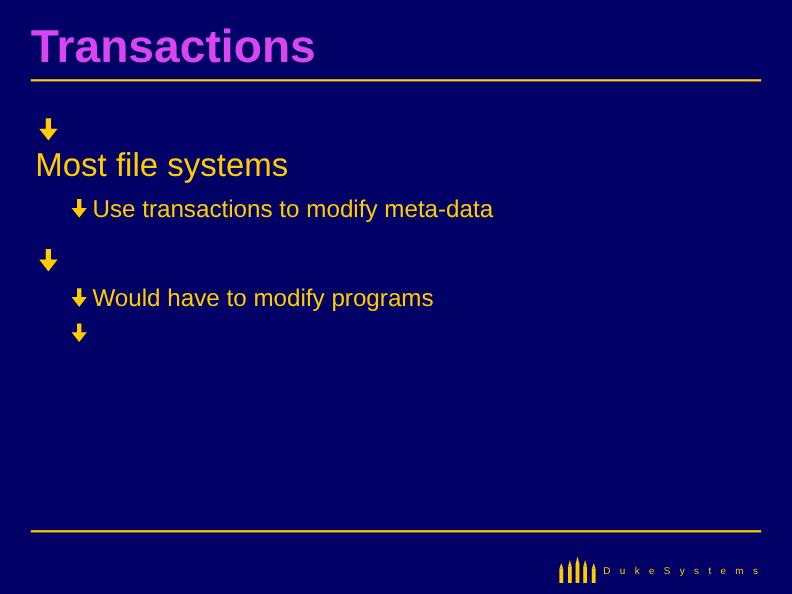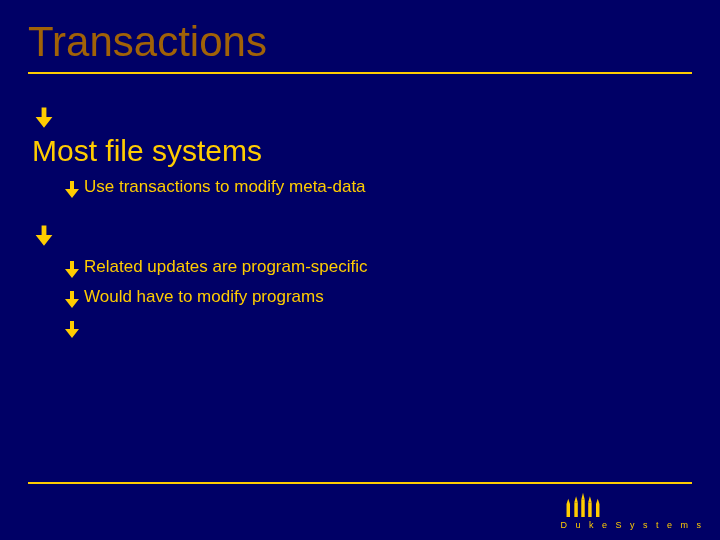--- a/index.html
+++ b/index.html
@@ -11,22 +11,22 @@
     position: relative;
   }
   .slide {
     width: 720px;
     height: 540px;
     padding: 18px 28px 0 28px;
     position: relative;
   }
   .title {
     font-size: 42px;
-    font-weight: 400;
-    color: #a16207;
+    font-weight: 700;
+    color: #d946ef;
     margin-bottom: 6px;
     letter-spacing: 0px;
   }
   .title-underline {
     border: none;
     border-top: 2px solid #ffcc00;
     margin-bottom: 28px;
   }
   .content {
     padding-left: 4px;
@@ -35,21 +35,21 @@
     display: flex;
     align-items: flex-start;
     font-size: 30px;
     line-height: 1.25;
     margin-bottom: 6px;
     flex-direction: column;
   }
   .l2 {
     display: flex;
     align-items: flex-start;
-    font-size: 17px;
+    font-size: 22px;
     line-height: 1.25;
     margin-left: 30px;
     margin-bottom: 4px;
   }
   .arrow-l1 {
     flex: 0 0 auto;
     width: 24px;
     height: 30px;
     display: flex;
     align-items: center;
@@ -73,25 +73,25 @@
   .footer-line {
     position: absolute;
     left: 28px;
     right: 28px;
     bottom: 56px;
     border: none;
     border-top: 2px solid #ffcc00;
   }
   .logo-area {
     position: absolute;
-    right: 16px;
+    right: 28px;
     bottom: 10px;
     display: flex;
-    flex-direction: column;
-    align-items: flex-start;
+    flex-direction: row;
+    align-items: center;
   }
   .logo-svg {
     width: 46px;
     height: 26px;
   }
   .logo-text {
     font-size: 9px;
     letter-spacing: 3px;
     color: #ffcc00;
     margin-top: 3px;
@@ -129,28 +129,20 @@
     <div class="gap"></div>
 
     <div class="l1">
       <span class="arrow-l1">
         <svg viewBox="0 0 100 100">
             <path d="M40 10 L60 10 L60 50 L85 50 L50 95 L15 50 L40 50 Z" fill="#ffcc00"></path>
           </svg>
       </span>
     </div>
 
-    <div class="l2">
-      <span class="arrow-l2">
-        <svg viewBox="0 0 100 100">
-            <path d="M40 10 L60 10 L60 50 L85 50 L50 95 L15 50 L40 50 Z" fill="#ffcc00"></path>
-          </svg>
-      </span>
-      <span>Related updates are program-specific</span>
-    </div>
 
     <div class="l2">
       <span class="arrow-l2">
         <svg viewBox="0 0 100 100">
             <path d="M40 10 L60 10 L60 50 L85 50 L50 95 L15 50 L40 50 Z" fill="#ffcc00"></path>
           </svg>
       </span>
       <span>Would have to modify programs</span>
     </div>
 

